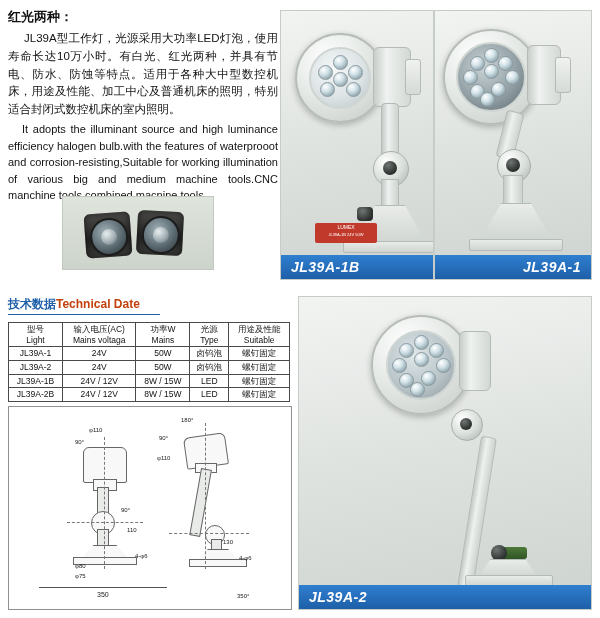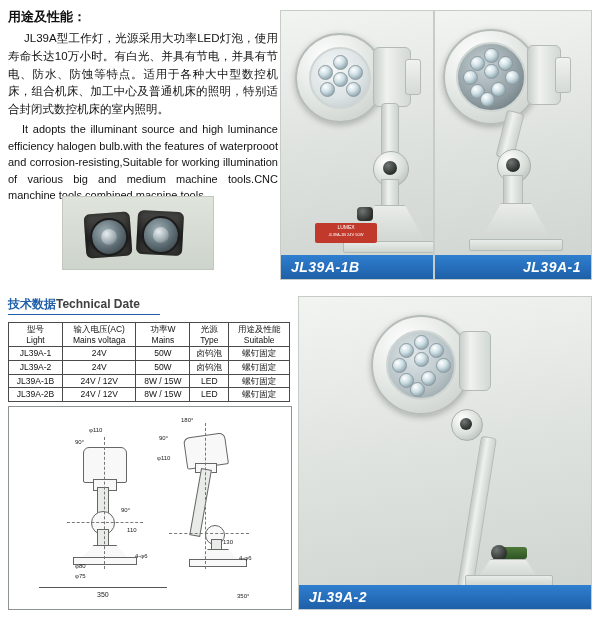--- a/index.html
+++ b/index.html
@@ -192,21 +192,21 @@
   
   .tech-header {
     position: absolute;
     left: 8px;
     top: 296px;
     width: 150px;
     font-size: 12px;
     font-weight: bold;
   }
   .tech-header .cn { color: #1f5fa9; }
-  .tech-header .en { color: #404040; }
+  .tech-header .en { color: #c2410c; }
   .tech-underline {
     position: absolute;
     left: 8px;
     top: 314px;
     width: 152px;
     border-bottom: 1px solid #1f5fa9;
   }
 
   table.spec {
     position: absolute;
@@ -272,22 +272,22 @@
     background: #e9ebe9;
     border: 1px solid #666;
   }
 </style>
 </head>
 <body>
 
 <div class="page">
 
   <div class="intro">
-    <div class="intro-title">用途及性能：</div>
-    <div class="intro-cn"><span class="indent"></span><span>JL39A型工作灯，光源采用大功率LED灯泡，使用寿命长达10万小时。有白光、并具有节电，并具有节电、防水、防蚀等特点。适用于各种大中型数控机床，组合机床、加工中心及普通机床的照明，特别适合封闭式数控机床的室内照明。</span></div>
+    <div class="intro-title">红光两种：</div>
+    <div class="intro-cn"><span class="indent"></span><span>JL39A型工作灯，光源采用大功率LED灯泡，使用寿命长达10万小时。有白光、红光两种，并具有节电、防水、防蚀等特点。适用于各种大中型数控机床，用途及性能、加工中心及普通机床的照明，特别适合封闭式数控机床的室内照明。</span></div>
     <div class="intro-en"><span class="indent"></span><span>It adopts the illuminant source and high luminance efficiency halogen bulb.with the features of waterprooot and corrosion-resisting,Suitable for working illumination of various big and medium machine tools.CNC manchine tools.combined macnine tools.</span></div>
   </div>
 
   <div class="bulb-photo">
     <div class="bulb b1">
         <div class="face"></div>
       </div>
     <div class="bulb b2">
         <div class="face"></div>
       </div>

